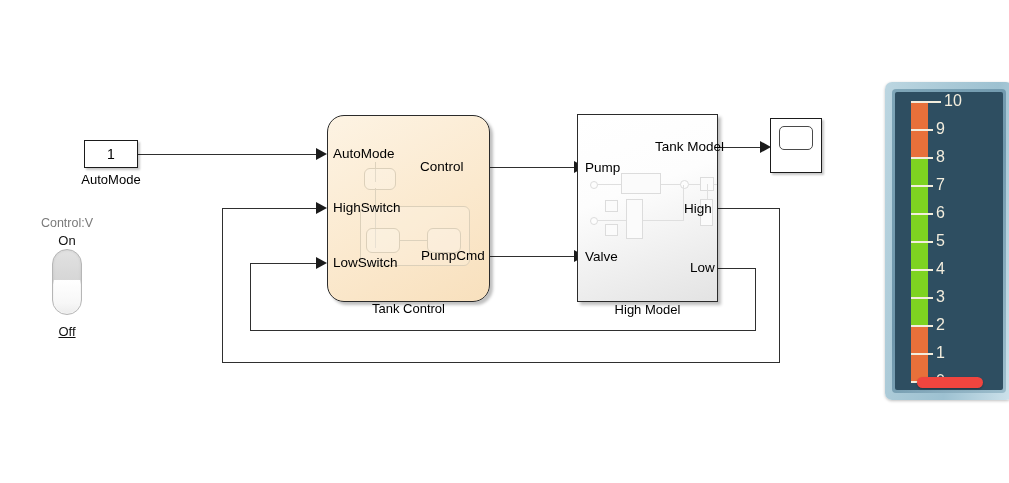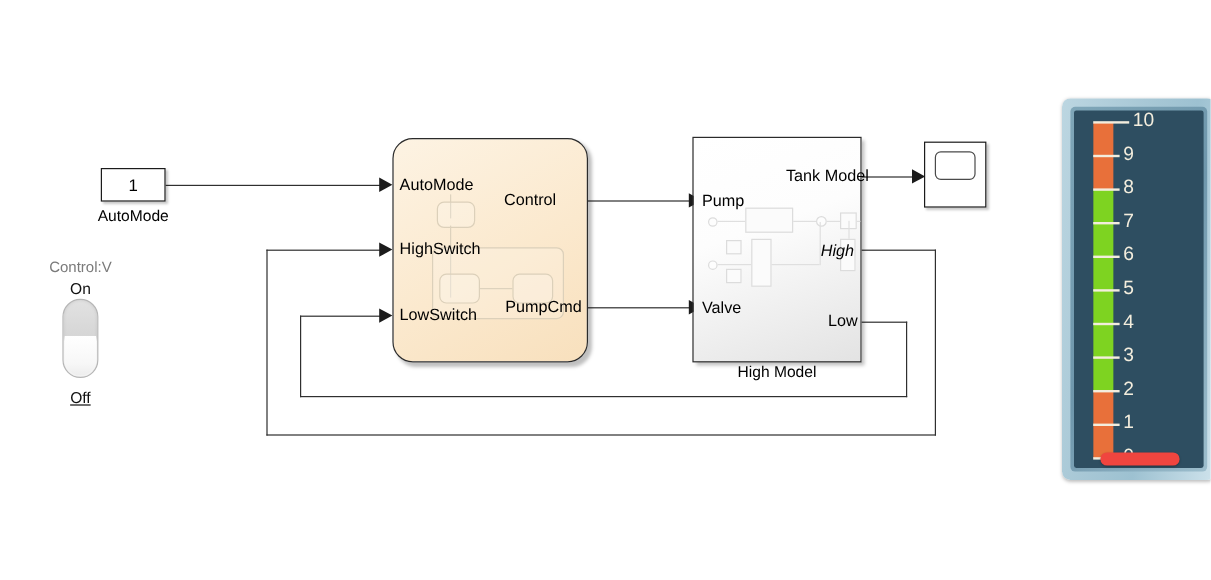--- a/index.html
+++ b/index.html
@@ -263,20 +263,21 @@
     <div class="sf-node" style="left:38px; top:112px; width:34px; height:25px;"></div>
     <div class="sf-node" style="left:99px; top:112px; width:34px; height:25px;"></div>
     <div class="sf-line" style="left:72px; top:124px; width:27px; height:1.4px;"></div>
   </div>
 
   <div class="port-lbl" style="left:333px; top:147px;">AutoMode</div>
   <div class="port-lbl" style="left:333px; top:201px;">HighSwitch</div>
   <div class="port-lbl" style="left:333px; top:256px;">LowSwitch</div>
   <div class="port-lbl" style="left:420px; top:160px;">Control</div>
   <div class="port-lbl" style="left:421px; top:249px;">PumpCmd</div>
+  <div class="lbl-center" style="left:327px; top:302px; width:163px;">Tank Control</div>
 
   <div class="sys-block" style="left:577px; top:114px; width:141px; height:188px;">
 
     <div class="gh-round" style="left:12px; top:66px; width:8px; height:8px;"></div>
     <div class="gh-line" style="left:20px; top:69px; width:23px; height:1.2px;"></div>
     <div class="gh-box" style="left:43px; top:58px; width:40px; height:21px;"></div>
     <div class="gh-line" style="left:83px; top:69px; width:22px; height:1.2px;"></div>
     <div class="gh-round" style="left:102px; top:65px; width:9px; height:9px;"></div>
     <div class="gh-line" style="left:111px; top:69px; width:12px; height:1.2px;"></div>
     <div class="gh-box" style="left:122px; top:62px; width:14px; height:14px;"></div>
@@ -289,21 +290,21 @@
     <div class="gh-box" style="left:27px; top:85px; width:13px; height:12px;"></div>
     <div class="gh-box" style="left:27px; top:109px; width:13px; height:12px;"></div>
     <div class="gh-box" style="left:48px; top:84px; width:17px; height:40px;"></div>
     <div class="gh-line" style="left:65px; top:105px; width:40px; height:1.2px;"></div>
     <div class="gh-line" style="left:105px; top:70px; width:1.2px; height:36px;"></div>
   </div>
 
   <div class="port-lbl" style="left:585px; top:161px;">Pump</div>
   <div class="port-lbl" style="left:585px; top:250px;">Valve</div>
   <div class="port-lbl" style="left:655px; top:140px;">Tank Model</div>
-  <div class="port-lbl" style="left:684px; top:202px;font-style:italic;">High</div>
+  <div class="port-lbl" style="left:684px; top:202px;">High</div>
   <div class="port-lbl" style="left:690px; top:261px;">Low</div>
   <div class="lbl-center" style="left:577px; top:303px; width:141px;">High Model</div>
 
   <div class="scope-block" style="left:770px; top:118px; width:52px; height:55px;">
     <div class="scope-screen"></div>
   </div>
 
   <div class="gauge-outer" style="left:885px; top:82px; width:128px; height:318px;">
     <div class="gauge-bevel"></div>
     <div class="gauge-face">

